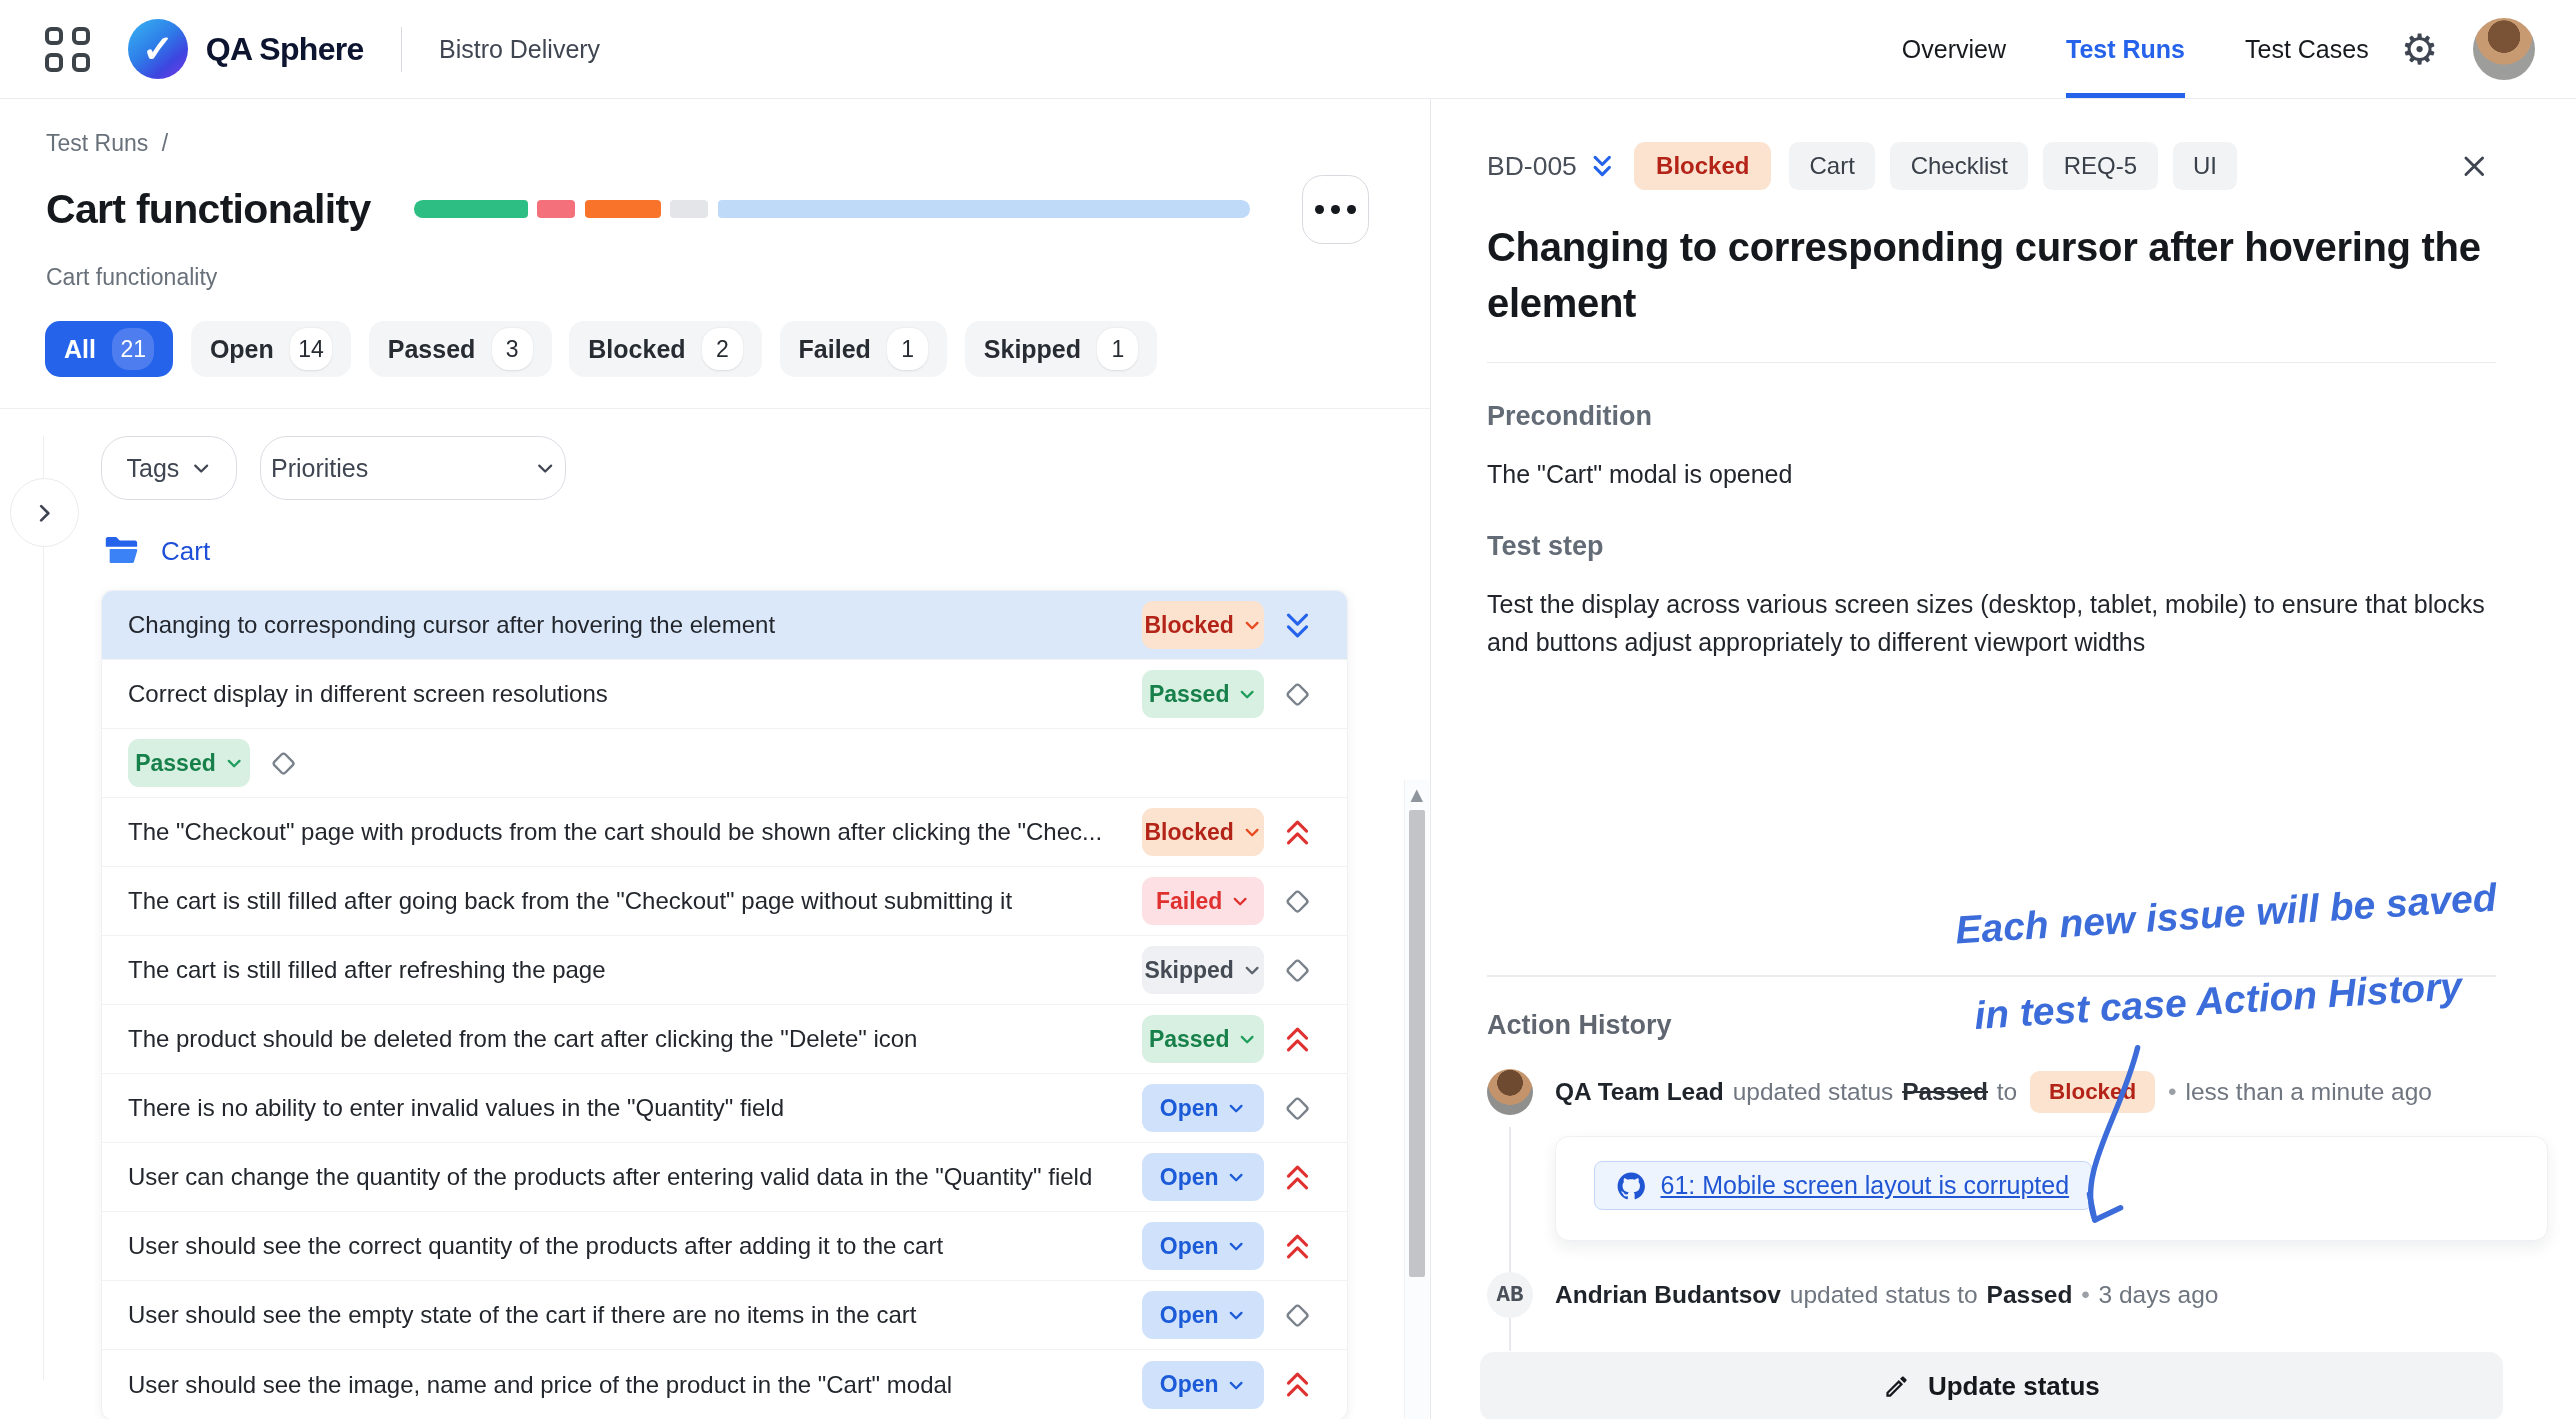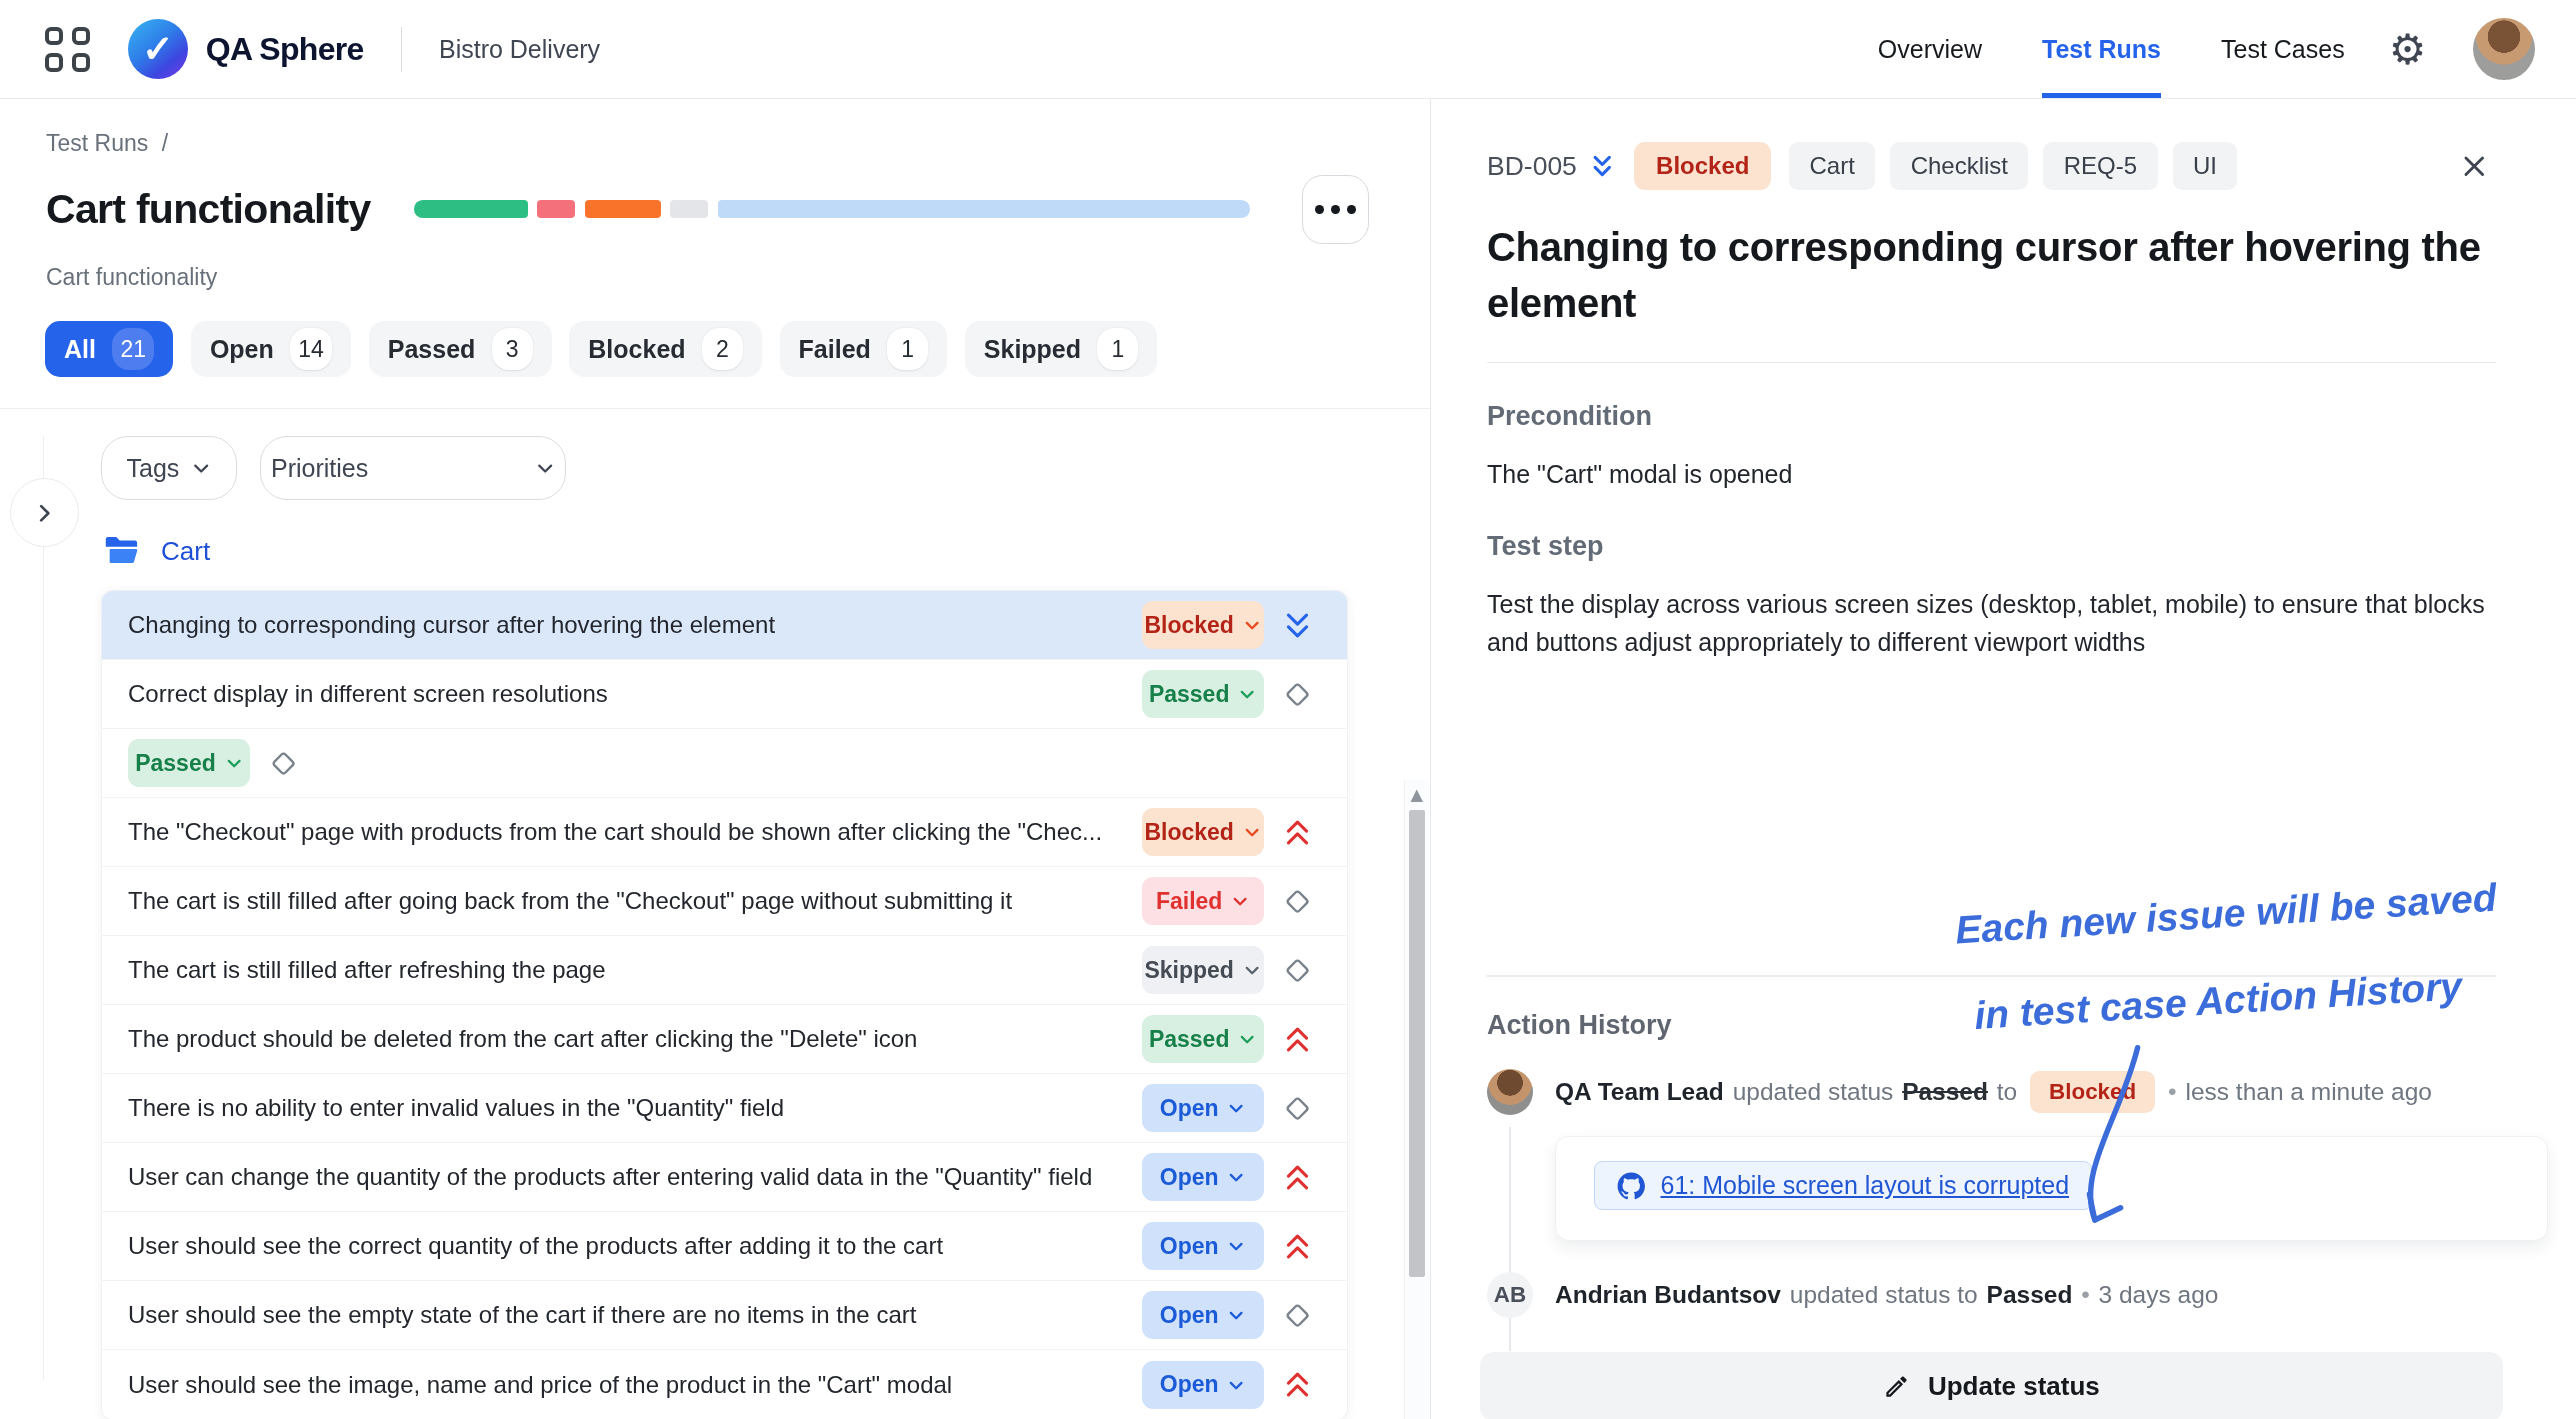--- a/index.html
+++ b/index.html
@@ -12,21 +12,21 @@
   .grid-icon { width:45px; height:45px; display:grid; grid-template-columns:1fr 1fr;
                gap:8.2px; margin-right:38px; }
   .grid-icon span { border:4.8px solid #3C4349; border-radius:6.1px; }
   .logo-mark { width:60px; height:60px; border-radius:50%;
                background:linear-gradient(140deg,#38B6F2 0%,#2E7CE8 45%,#3D46E0 72%,#7B3BE8 100%);
                display:flex; align-items:center; justify-content:center;
                color:#fff; font-size:38px; font-weight:700; margin-right:17.7px; }
   .brand { font-size:32px; font-weight:700; color:#0D1430; letter-spacing:-0.7px; }
   .header-divider { width:1.4px; height:45px; background:#D8DBDF; margin:0 37px; }
   .project-name { font-size:25px; color:#3F4652; }
-  .header-nav { margin-left:auto; display:flex; align-items:center; gap:44px; height:100%; }
+  .header-nav { margin-left:auto; display:flex; align-items:center; gap:32px; height:100%; }
   .nav-item { font-size:25px; color:#16191D; height:100%; display:flex; align-items:center;
               border-bottom:5.4px solid transparent; border-top:5.4px solid transparent; cursor:pointer; }
   .nav-item.active { color:#2563EB; font-weight:600; border-bottom-color:#2563EB; }
   .gear { font-family:"DejaVu Sans", sans-serif; font-size:42px; color:#3F4652; cursor:pointer; }
   .avatar { width:62px; height:62px; border-radius:50%; margin-left:2.7px; cursor:pointer;
             background:radial-gradient(circle at 50% 30%, #7a5236 0 30%, #c89a72 31% 52%, #9d9d9b 53%),
             linear-gradient(180deg,#8a8a88,#b9b9b7); }
 
   
   .main { display:flex; height:1320px; }
@@ -111,21 +111,21 @@
                justify-content:center; cursor:pointer; color:#3F4652; }
   .rp-title { margin-top:28.5px; font-size:40px; line-height:1.42; font-weight:700; color:#15181C;
               max-width:1046px; letter-spacing:-0.3px; }
   .rp-divider { margin-top:30px; height:1.4px; background:#E9EBEE; }
   .sec-h { margin-top:38px; font-size:27px; font-weight:600; color:#636B76; }
   .sec-p { margin-top:23px; font-size:25px; color:#22262C; line-height:1.52; max-width:1026px; }
 
   .ah-divider { margin-top:314px; height:1.4px; background:#E9EBEE; }
   .ah-h { margin-top:33px; font-size:27px; font-weight:600; color:#5F6670; }
   .ah-entry { display:flex; gap:22px; margin-top:28.5px; align-items:flex-start; position:relative; }
-  .ah-avatar { width:46px; height:46px; border-radius:50%; flex:0 0 auto; }
+  .ah-avatar { width:46px; height:46px; border-radius:50%; flex:0 0 auto;font-family:Liberation Mono, monospace; }
   .ah-avatar.photo { background:radial-gradient(circle at 50% 30%, #6e4a31 0 32%, #c3946c 33% 55%, #8f8f8d 56%); }
   .ah-avatar.initials { background:#F1F3F5; color:#4A5059; display:flex; align-items:center;
                         justify-content:center; font-size:22.4px; font-weight:600; }
   .ah-line { font-size:24.5px; color:#6F7680; line-height:46px; display:flex; align-items:center;
              flex-wrap:wrap; column-gap:8.8px; }
   .ah-name { color:#1F242B; font-weight:700; }
   .ah-strike { color:#2A2F36; font-weight:600; text-decoration:line-through; }
   .ah-badge { background:#FBE3CF; color:#B42318; font-weight:600; font-size:22.4px;
               height:42px; padding:0 19px; border-radius:9.5px; display:inline-flex;
               align-items:center; margin:0 4.1px; }

